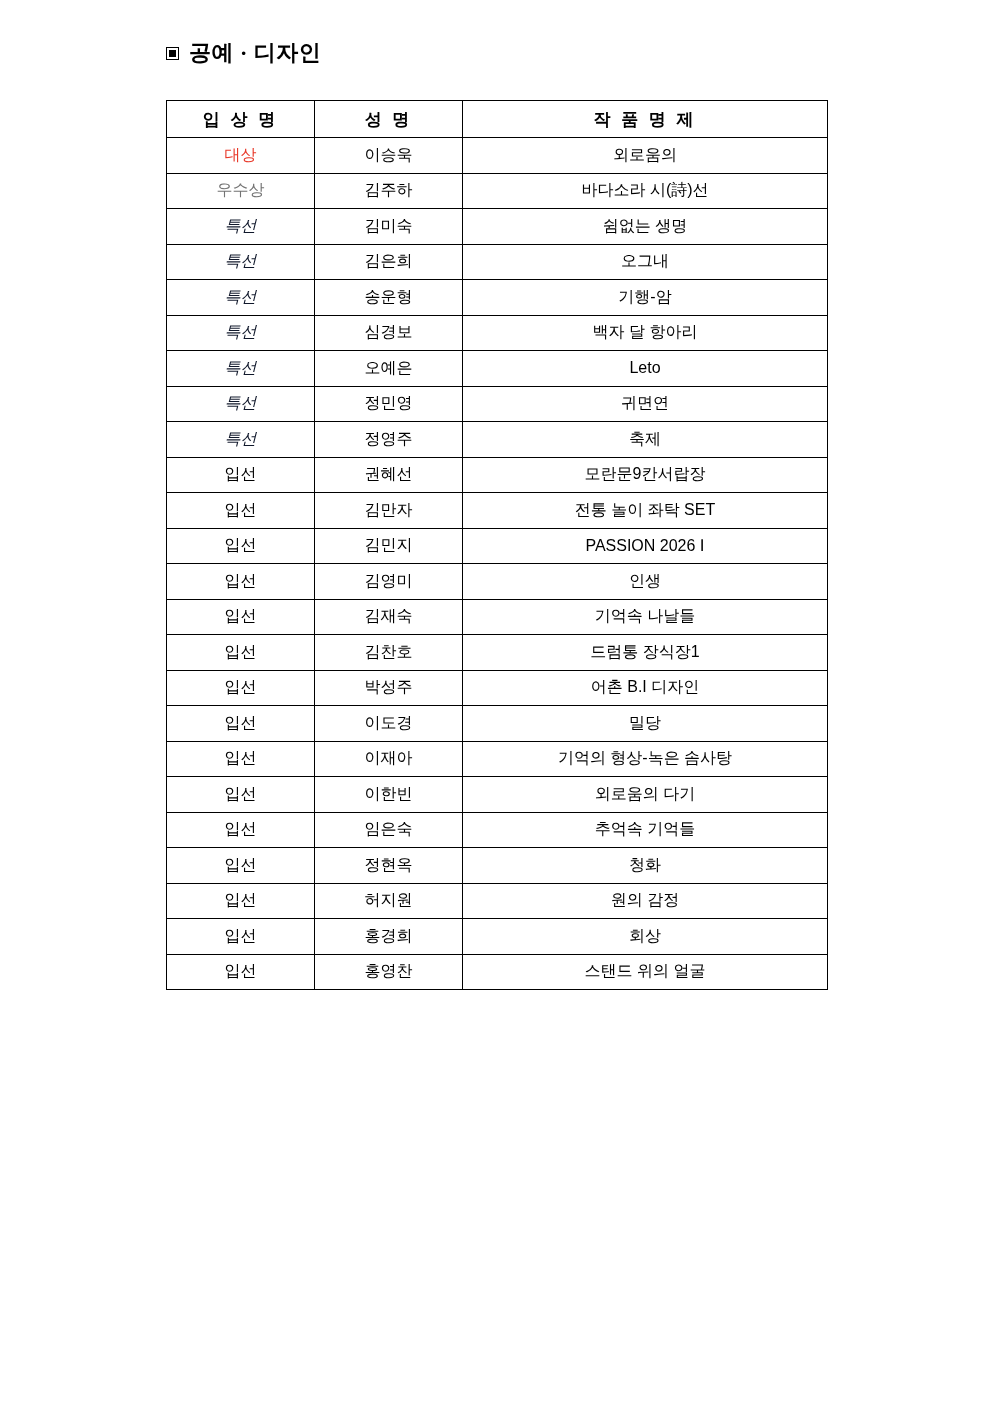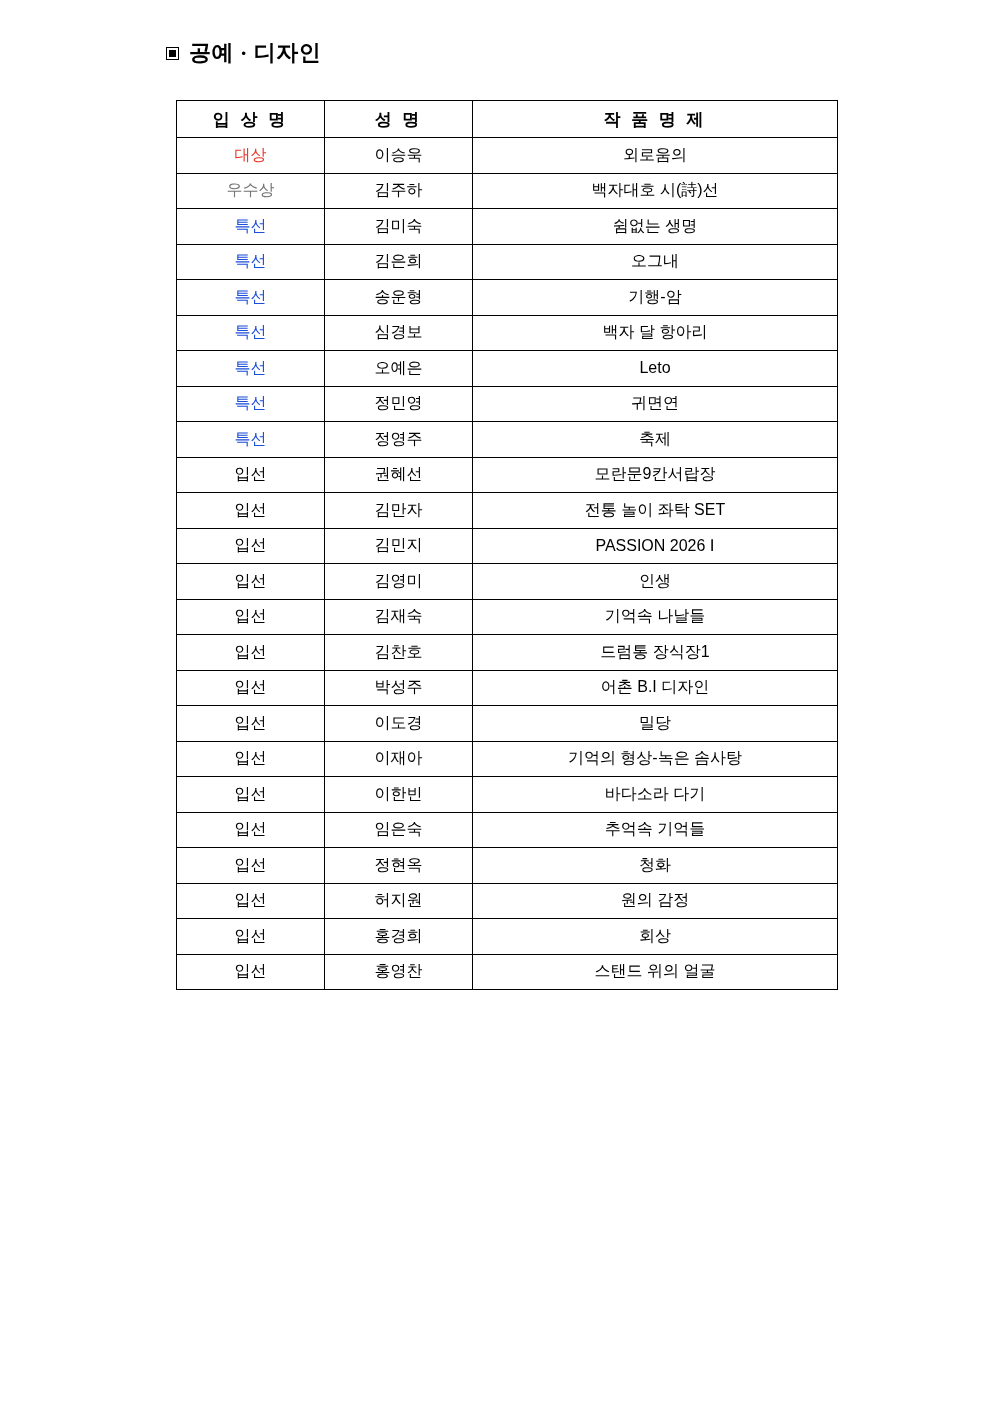--- a/index.html
+++ b/index.html
@@ -47,21 +47,21 @@
   }
   .heading-text {
     font-family: "Liberation Serif", serif;
     font-size: 22px;
     font-weight: bold;
     letter-spacing: 0.5px;
     line-height: 1;
   }
   table.award-table {
     position: absolute;
-    left: 176px;
+    left: 166px;
     top: 100px;
     width: 661px;
     border-collapse: collapse;
     table-layout: fixed;
   }
   table.award-table col.c1 { width: 148px; }
   table.award-table col.c2 { width: 148px; }
   table.award-table col.c3 { width: 365px; }
 
   table.award-table th,
@@ -79,21 +79,21 @@
     font-size: 17px;
     letter-spacing: 3px;
     height: 37px;
   }
   td.award {
     font-size: 16px;
   }
   td.award.grand { color: #e8392a; }
   td.award.excellent { color: #737373; }
   td.award.encourage { color: #e8392a; }
-  td.award.special { color: #1d4ed8; }
+  td.award.special { color: #0f172a; font-style: italic; }
   td.award.selected { color: #000000; text-align: center; }
 </style>
 </head>
 <body>
 
 <div class="page">
 
   <div class="heading">
     <span class="heading-marker"></span>
     <span class="heading-text">공예 · 디자인</span>
@@ -114,21 +114,21 @@
     </thead>
     <tbody id="table-body">
         <tr>
           <td class="award grand">대상</td>
           <td class="name">이승욱</td>
           <td class="title">외로움의</td>
         </tr>
         <tr>
           <td class="award excellent">우수상</td>
           <td class="name">김주하</td>
-          <td class="title">백자대호 시(詩)선</td>
+          <td class="title">바다소라 시(詩)선</td>
         </tr>
         <tr>
           <td class="award special">특선</td>
           <td class="name">김미숙</td>
           <td class="title">쉼없는 생명</td>
         </tr>
         <tr>
           <td class="award special">특선</td>
           <td class="name">김은희</td>
           <td class="title">오그내</td>
@@ -199,21 +199,21 @@
           <td class="title">밀당</td>
         </tr>
         <tr>
           <td class="award selected">입선</td>
           <td class="name">이재아</td>
           <td class="title">기억의 형상-녹은 솜사탕</td>
         </tr>
         <tr>
           <td class="award selected">입선</td>
           <td class="name">이한빈</td>
-          <td class="title">바다소라 다기</td>
+          <td class="title">외로움의 다기</td>
         </tr>
         <tr>
           <td class="award selected">입선</td>
           <td class="name">임은숙</td>
           <td class="title">추억속 기억들</td>
         </tr>
         <tr>
           <td class="award selected">입선</td>
           <td class="name">정현옥</td>
           <td class="title">청화</td>

